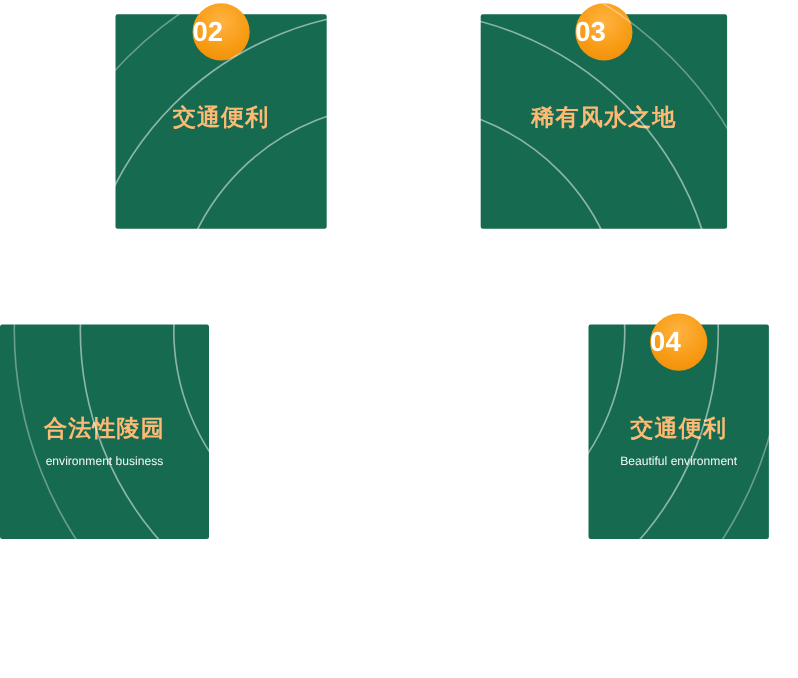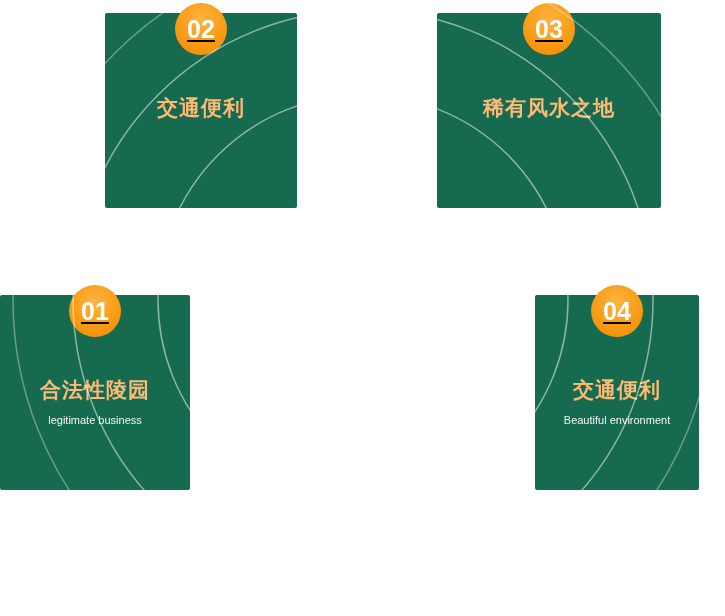--- a/index.html
+++ b/index.html
@@ -46,22 +46,20 @@
     left: 50%;
     top: -10px;
     transform: translateX(-50%);
     width: 52px;
     height: 52px;
     border-radius: 50%;
     background: radial-gradient(circle at 50% 32%, #ffb341 0%, #f89c15 55%, #ef8a05 100%);
     z-index: 10;
     display: flex;
     align-items: center;
-    justify-content: center;
-    text-decoration: underline;
   }
   .badge-number {
     color: #ffffff;
     font-size: 25px;
     font-weight: bold;
     line-height: 1;
   }
 
   .arcs {
     position: absolute;
@@ -84,25 +82,22 @@
   </div>
 
   <div class="card card-03">
     <div class="badge">
       <span class="badge-number">03</span>
     </div>
     <div class="card-title">稀有风水之地</div>
   </div>
 
   <div class="card card-01">
-    <div class="badge">
-      <span class="badge-number">01</span>
-    </div>
     <div class="card-title">合法性陵园</div>
-    <div class="card-subtitle">legitimate business</div>
+    <div class="card-subtitle">environment business</div>
   </div>
 
   <div class="card card-04">
     <div class="badge">
       <span class="badge-number">04</span>
     </div>
     <div class="card-title">交通便利</div>
     <div class="card-subtitle">Beautiful environment</div>
   </div>
 

